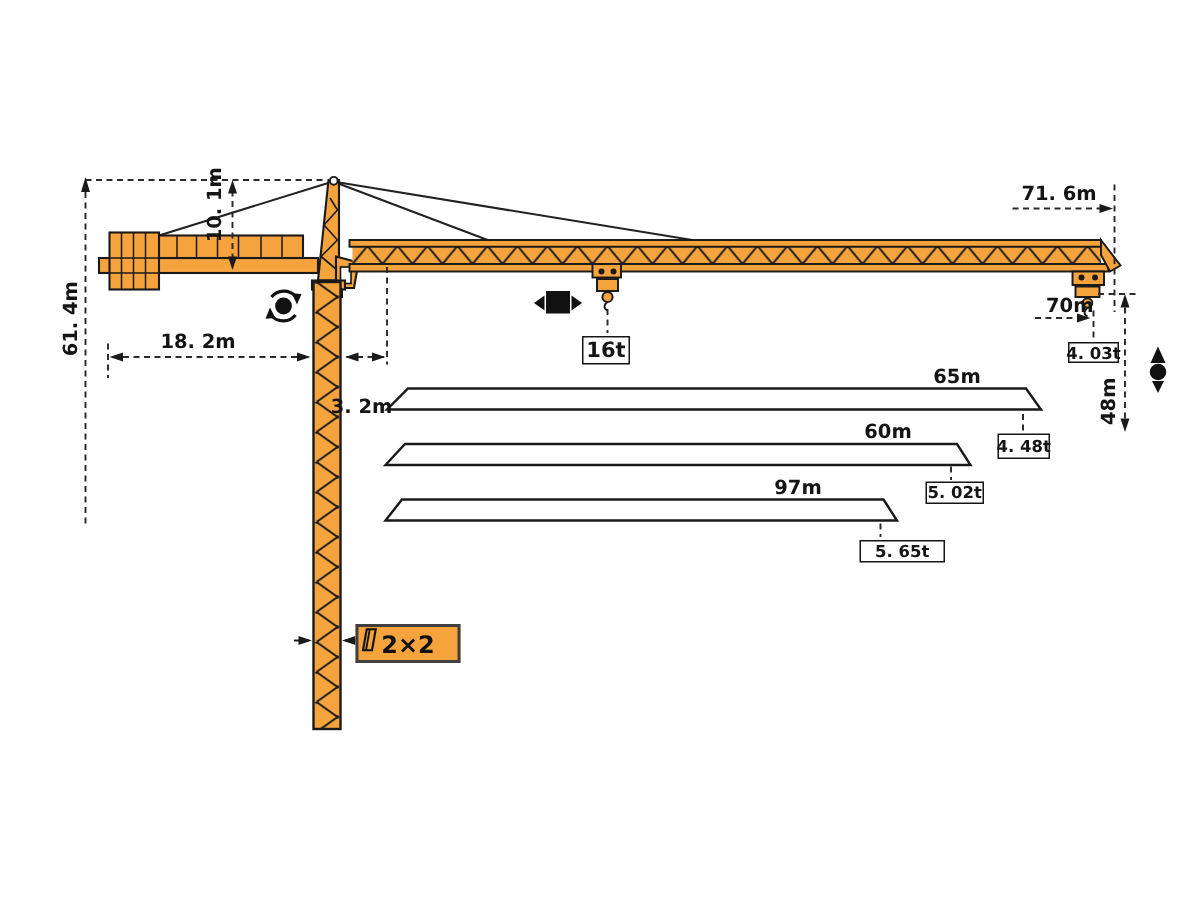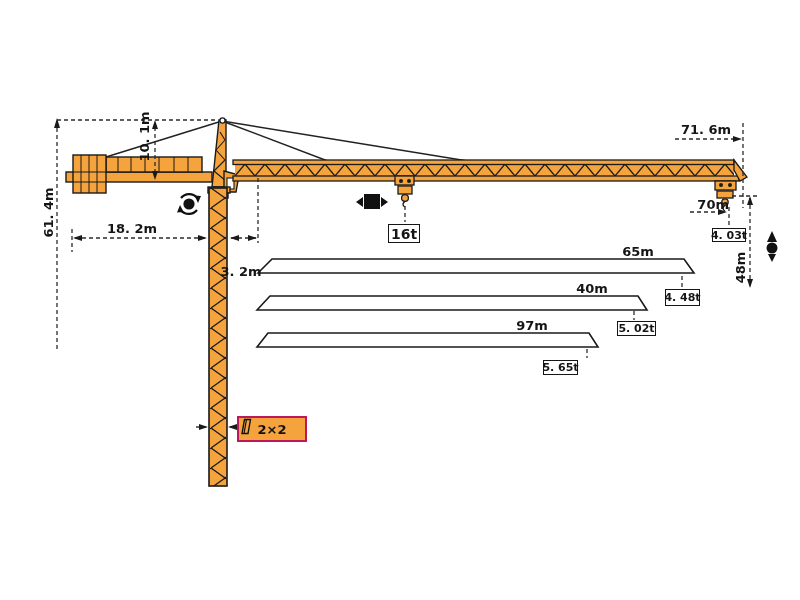--- a/index.html
+++ b/index.html
@@ -14,23 +14,23 @@
   }
   .vlbl{transform:rotate(-90deg);transform-origin:center center;}
   .tbox{
     position:absolute;background:#ffffff;border:1.6px solid #151515;
     display:flex;align-items:center;justify-content:center;
     font-weight:bold;color:#151515;box-sizing:border-box;white-space:nowrap;
   }
   .tbox.small{font-size:11px;}
   .tbox.big{font-size:14px;}
   .sectionbox{
-    position:absolute;background:#F5A33C;border:2px solid #be185d;
+    position:absolute;background:#F5A33C;border:2px solid #404040;
     display:flex;align-items:center;justify-content:center;gap:6px;
-    font-size:13px;font-weight:bold;color:#111;box-sizing:border-box;
+    font-size:16px;font-weight:bold;color:#111;box-sizing:border-box;
   }
 </style>
 </head>
 <body>
 
 <div class="stage">
 
   <svg width="800" height="600" viewBox="0 0 800 600">
     <defs>
       <pattern id="mastLat" patternUnits="userSpaceOnUse" x="209" y="188" width="18" height="20">
@@ -186,28 +186,28 @@
   <div class="lbl vlbl" style="left:21px;top:205px;width:54px;">61. 4m</div>
   <div class="lbl vlbl" style="left:117px;top:129px;width:54px;">10. 1m</div>
   <div class="lbl vlbl" style="left:720px;top:260px;width:40px;">48m</div>
 
   <div class="lbl" style="left:102px;top:221px;width:60px;">18. 2m</div>
   <div class="lbl" style="left:216px;top:220px;width:50px;margin-top:44px;">3. 2m</div>
   <div class="lbl" style="left:676px;top:122px;width:60px;">71. 6m</div>
   <div class="lbl" style="left:689px;top:197px;width:40px;text-align:right;">70m</div>
 
   <div class="lbl" style="left:618px;top:244px;width:40px;">65m</div>
-  <div class="lbl" style="left:572px;top:281px;width:40px;">40m</div>
+  <div class="lbl" style="left:572px;top:281px;width:40px;">60m</div>
   <div class="lbl" style="left:512px;top:318px;width:40px;">97m</div>
 
   <div class="tbox big" style="left:388px;top:224px;width:32px;height:19px;">16t</div>
   <div class="tbox small" style="left:712px;top:228px;width:34px;height:14px;">4. 03t</div>
   <div class="tbox small" style="left:665px;top:289px;width:35px;height:17px;">4. 48t</div>
   <div class="tbox small" style="left:617px;top:321px;width:39px;height:15px;">5. 02t</div>
-  <div class="tbox small" style="left:543px;top:360px;width:35px;height:15px;">5. 65t</div>
+  <div class="tbox small" style="left:573px;top:360px;width:57px;height:15px;">5. 65t</div>
 
   <div class="sectionbox" style="left:237px;top:416px;width:70px;height:26px;">
     <svg width="13" height="17" viewBox="0 0 13 17">
       <polygon points="3,15.5 5.5,1.5 11.5,1.5 9,15.5" fill="none" stroke="#111" stroke-width="1.4"></polygon>
       <line x1="7.5" y1="1.5" x2="5" y2="15.5" stroke="#111" stroke-width="1.2"></line>
     </svg>
     <span>2×2</span>
   </div>
 
 </div>

